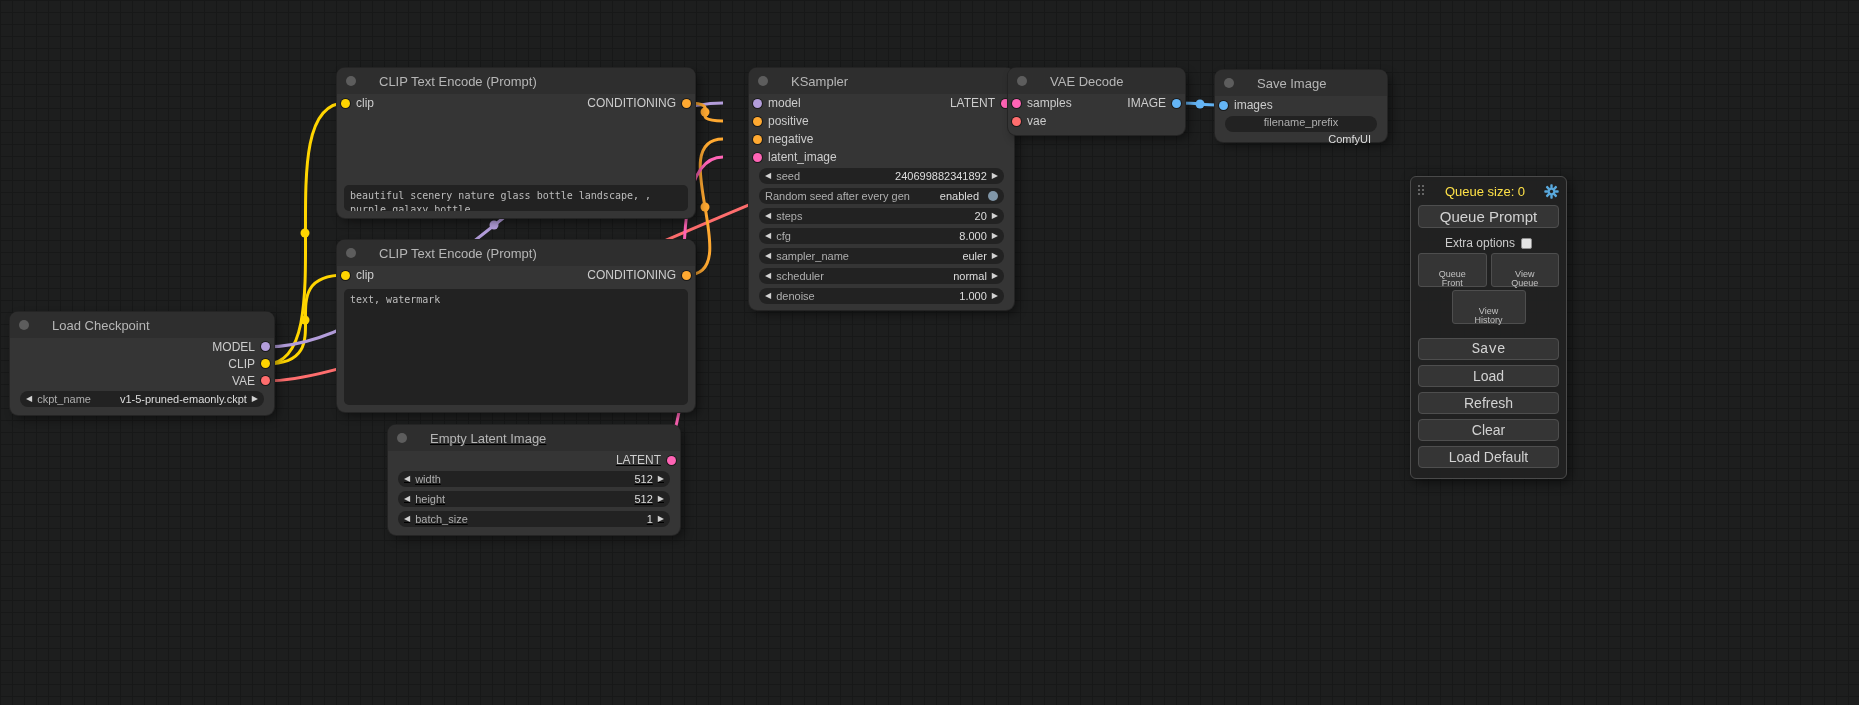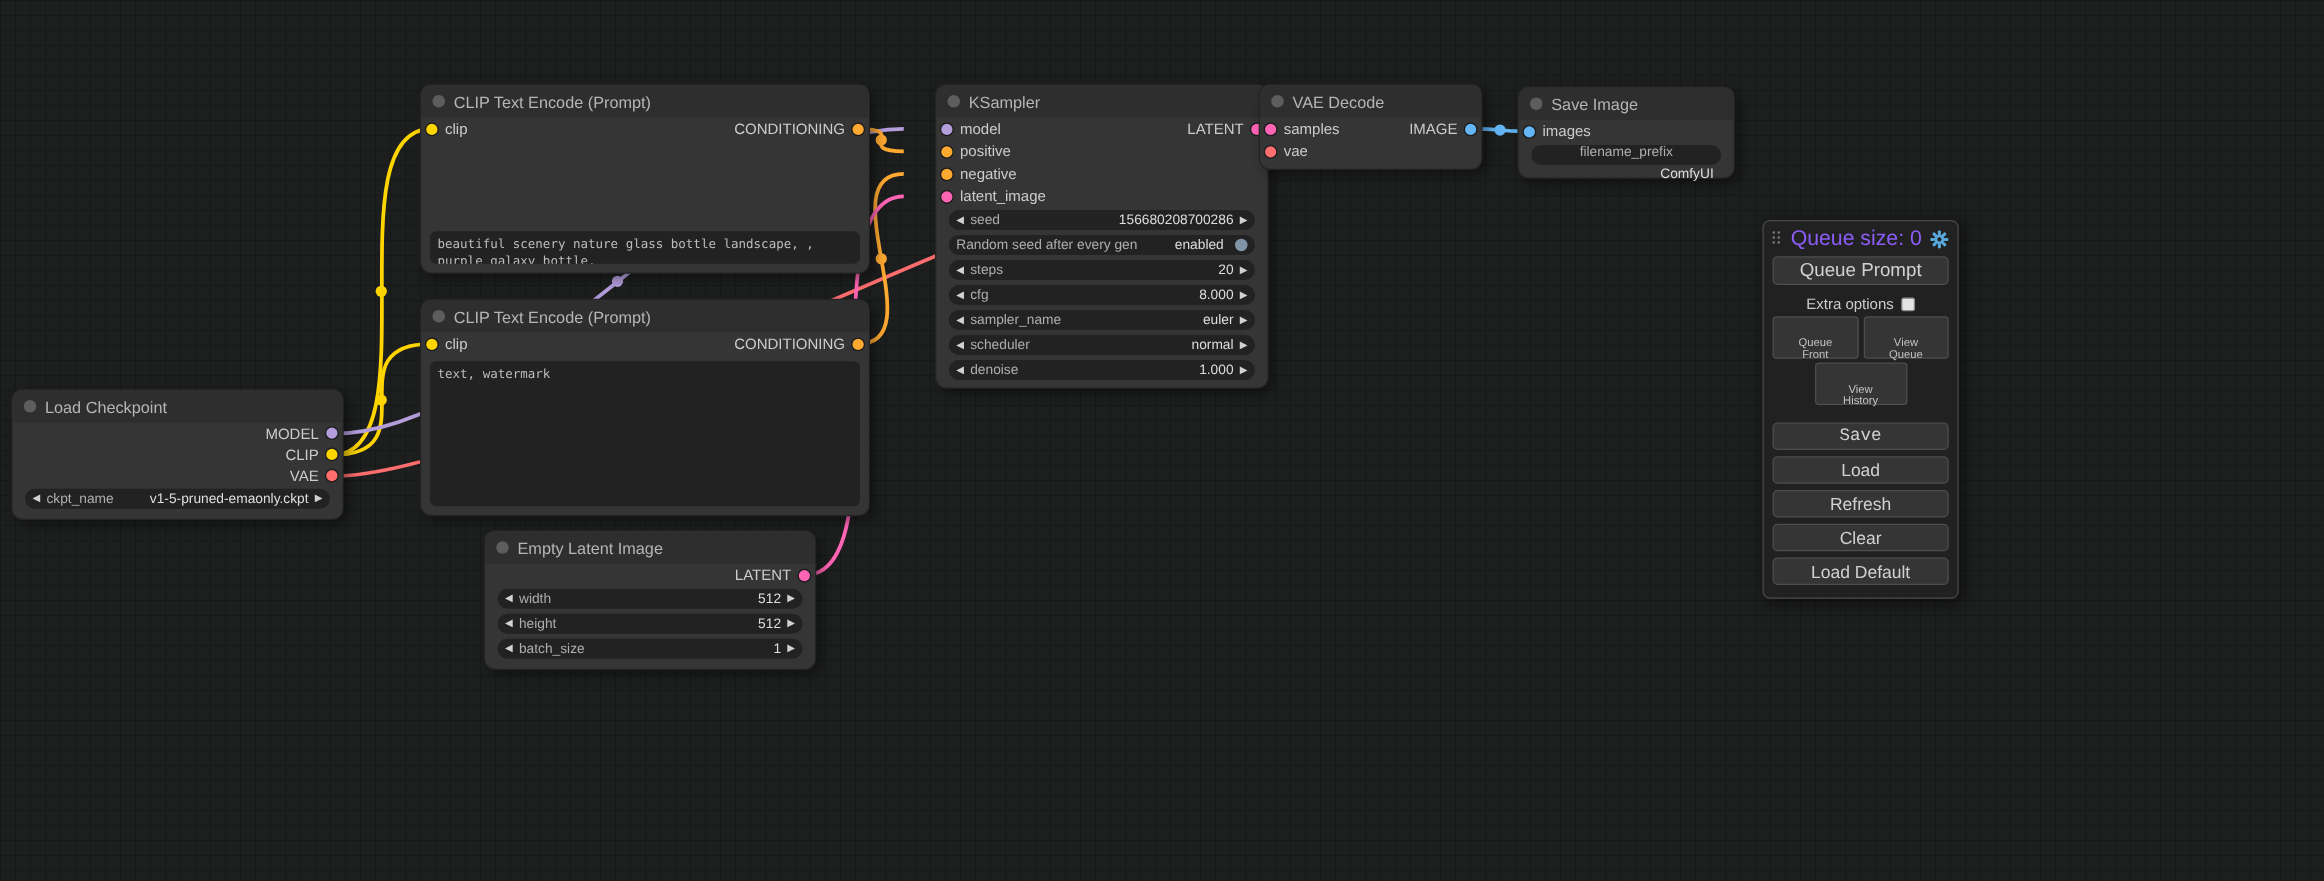--- a/index.html
+++ b/index.html
@@ -22,21 +22,21 @@
   .w-latent { stroke:var(--latent); } .d-latent { fill:var(--latent); }
   .w-image { stroke:var(--image); } .d-image { fill:var(--image); }
 
   .node {
     position:absolute; z-index:2;
     background:#353535;
     border-radius:8px;
     box-shadow:0 0 0 1px #242424, 4px 4px 10px rgba(0,0,0,.45);
   }
   .ntitle {
-    height:26px; display:flex; align-items:center; gap:7px;
+    height:26px; display:flex; align-items:center; gap:23px;
     background:#2e2e2e; border-radius:7px 7px 0 0; padding:0 9px;
   }
   .ndot { width:10px; height:10px; border-radius:50%; background:#5d5d5d; flex:0 0 auto; }
   .ntext { color:#b6b6b6; font-size:13px; white-space:nowrap; }
 
   .srow { display:flex; align-items:center; padding:0 4px; }
   .srow.h17 { height:17px; } .srow.h18 { height:18px; }
   .srow.out { justify-content:flex-end; }
   .slabel { color:#cccccc; font-size:12px; white-space:nowrap; }
   .sdot { width:9px; height:9px; border-radius:50%; flex:0 0 auto; box-shadow:0 0 0 1px rgba(0,0,0,.5); }
@@ -74,21 +74,21 @@
     position:absolute; left:1410px; top:176px; width:157px; z-index:5;
     background:rgba(33,33,33,.96);
     border:1px solid #4a4a4a; border-radius:6px;
     padding:5px 7px 10px;
     box-shadow:3px 3px 12px rgba(0,0,0,.55);
     color:#cccccc;
   }
   .menu-header { display:flex; align-items:center; height:18px; margin-bottom:3px; }
   .drag-handle { display:grid; grid-template-columns:repeat(2,4px); grid-auto-rows:4px; margin-right:auto; }
   .drag-handle i { width:2px; height:2px; border-radius:50%; background:#7c7c7c; }
-  .queue-size { font-size:17px; color:#8b5cf6; margin:0 auto;text-align:center; }
+  .queue-size { font-size:13px; color:#fde047; margin:0 auto;text-align:center; }
   .gear { margin-left:auto; display:flex; }
   button { font-family:inherit; cursor:default; }
   .btn-big {
     display:block; width:100%; height:22px;
     background:#353535; border:1px solid #4e4e4e; border-radius:4px;
     color:#d2d2d2; font-size:14px; margin-top:5px;
   }
   .btn-queue { height:23px; font-size:15px; }
   .extra-row { display:flex; align-items:center; justify-content:center; gap:6px; margin:8px 0 2px; font-size:12px; }
   .checkbox { width:11px; height:11px; background:#e4e4e4; border:1px solid #8f8f8f; border-radius:2px; }
@@ -173,21 +173,21 @@
   <div class="srow h18">
     <span class="sdot c-clip"></span>
     <span class="slabel">clip</span>
     <span class="flexspace"></span>
     <span class="slabel">CONDITIONING</span>
     <span class="sdot c-cond"></span>
   </div>
   <div class="ptext" style="top:49px;">text, watermark</div>
 </div>
 
-<div class="node" style="left:388px; top:425px; width:264px; height:110px;">
+<div class="node" style="left:388px; top:425px; width:292px; height:110px;text-decoration:underline;">
   <div class="ntitle">
     <span class="ndot"></span>
     <span class="ntext">Empty Latent Image</span>
   </div>
   <div class="srow h18 out">
     <span class="slabel">LATENT</span>
     <span class="sdot c-latent"></span>
   </div>
   <div class="widget" style="margin-top:2px;">
     <span class="arrow">◀</span>
@@ -229,21 +229,21 @@
     <span class="sdot c-cond"></span>
     <span class="slabel">negative</span>
   </div>
   <div class="srow h18">
     <span class="sdot c-latent"></span>
     <span class="slabel">latent_image</span>
   </div>
   <div class="widget" style="margin-top:2px;">
     <span class="arrow">◀</span>
     <span class="wname">seed</span>
-    <span class="wval">156680208700286</span>
+    <span class="wval">240699882341892</span>
     <span class="arrow">▶</span>
   </div>
   <div class="widget">
     <span class="wname">Random seed after every gen</span>
     <span class="wval">enabled</span>
     <span class="toggle-dot"></span>
   </div>
   <div class="widget">
     <span class="arrow">◀</span>
     <span class="wname">steps</span>

